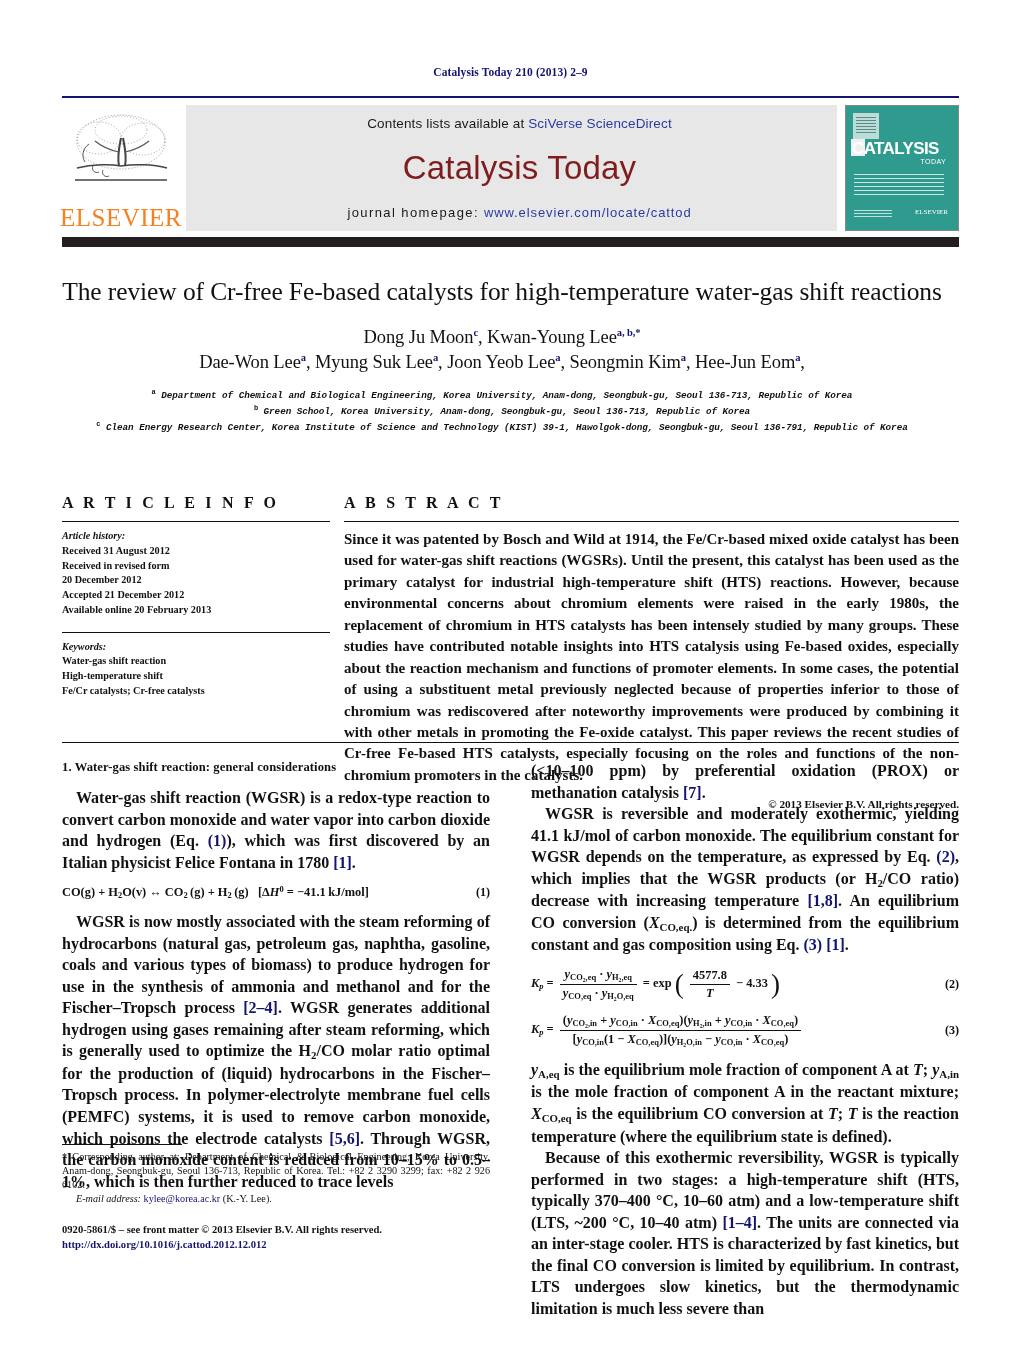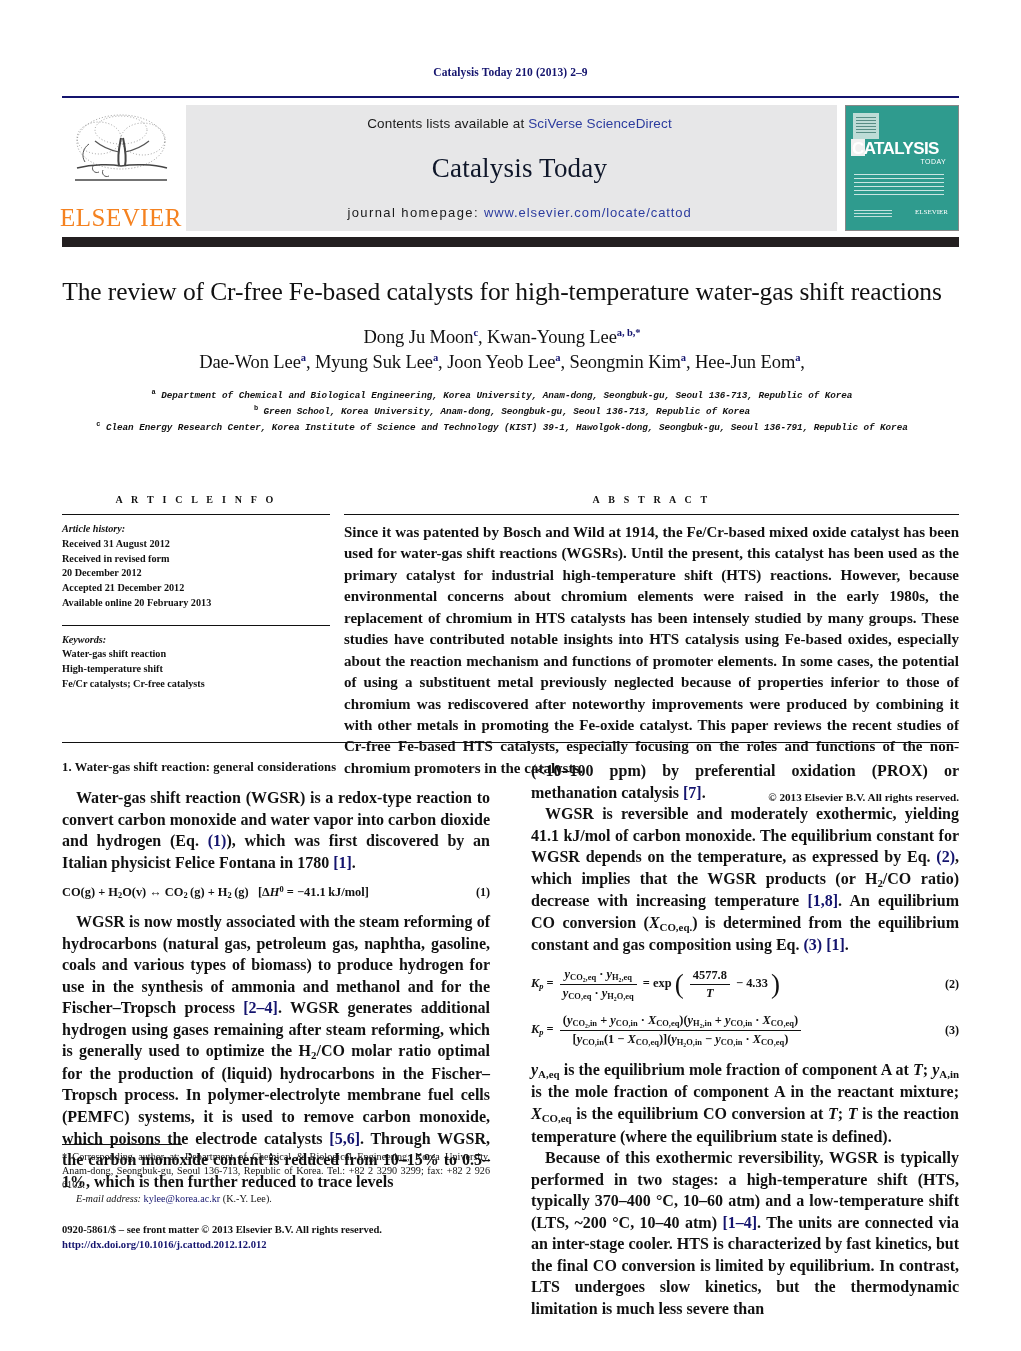--- a/index.html
+++ b/index.html
@@ -84,23 +84,23 @@
     padding: 11px 0 11px 16px;
   }
   .contents-line {
     font-family: "Liberation Sans", sans-serif;
     font-size: 13.5px;
     color: #1a1a1a;
     letter-spacing: 0.15px;
   }
   .contents-line .brand { color: #2b3b9e; }
   .journal-title {
-    font-family: Liberation Serif, serif;
-    font-size: 27px;
-    color: #0f172a;
+    font-family: Liberation Sans, sans-serif;
+    font-size: 33px;
+    color: #7f1d1d;
     letter-spacing: 0.2px;
   }
   .homepage-line {
     font-family: "Liberation Sans", sans-serif;
     font-size: 13px;
     color: #1a1a1a;
     letter-spacing: 1.4px;
   }
   .homepage-line .url { color: #2b3b9e; letter-spacing: 0.9px; }
   .cover-thumb {
@@ -198,24 +198,23 @@
   }
   .affil sup { font-style: normal; font-size: 7px; vertical-align: super; }
 
   
   .band { position: absolute; top: 494px; left: 62px; width: 897px; display: flex; }
   .col-info { width: 268px; flex: 0 0 268px; }
   .col-abs  { flex: 1 1 auto; margin-left: 14px; }
   .sec-head {
     font-family: "Liberation Serif", serif;
     font-weight: bold;
-    font-size: 10px;
+    font-size: 16px;
     letter-spacing: 3.2px;
     color: #111;
-    text-align: center;
   }
   .hr-thin { border-top: 1.6px solid #111; margin-top: 9px; }
   .info-group { margin-top: 7px; }
   .info-label {
     font-family: "Liberation Serif", serif;
     font-weight: bold;
     font-style: italic;
     font-size: 10.2px;
     line-height: 1.45;
     color: #111;

